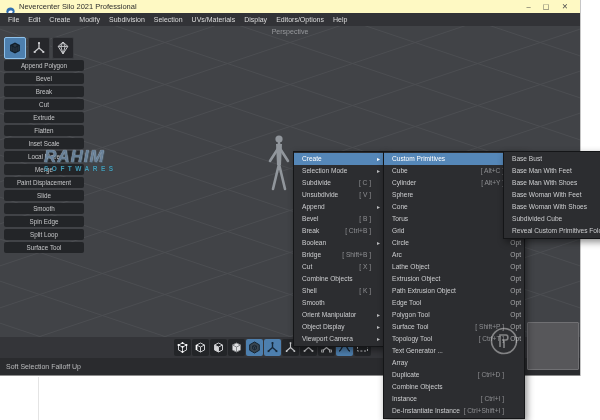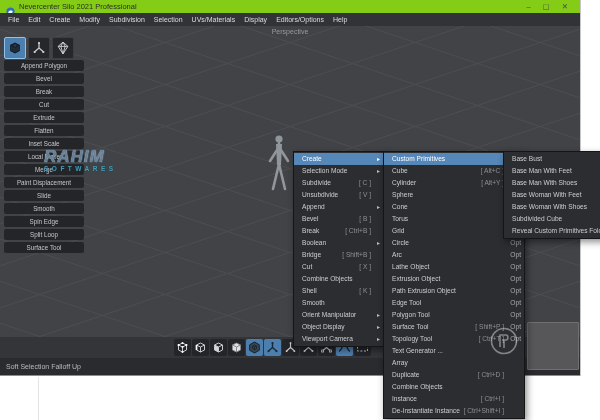--- a/index.html
+++ b/index.html
@@ -1,20 +1,20 @@
 <!DOCTYPE html>
 <html><head>
 <meta charset="utf-8">
 <style>
   html,body{margin:0;padding:0;}
   #page{position:relative;width:600px;height:420px;background:#ffffff;overflow:hidden;
         font-family:"Liberation Sans",sans-serif;-webkit-font-smoothing:antialiased;}
   
   #appwin{position:absolute;left:0;top:0;width:580px;height:375px;outline:1px solid #c6c6c6;background:#414347;}
-  #titlebar{position:absolute;left:0;top:0;right:0;height:13px;background:#84cc16;}
+  #titlebar{position:absolute;left:0;top:0;right:0;height:13px;background:#fef9c3;}
   #applogo{position:absolute;left:6px;top:2px;width:9px;height:9px;}
   #apptitle{position:absolute;left:19px;top:0;font-size:7.5px;line-height:13px;color:#2e2e2e;white-space:nowrap;}
   #wincontrols{position:absolute;right:12px;top:0;height:13px;display:flex;gap:12px;align-items:center;}
   #wincontrols span{font-size:7.5px;color:#4a4a4a;line-height:13px;}
   #menubar{position:absolute;left:0;top:13px;right:0;height:13px;background:#323337;display:flex;align-items:center;padding-left:8px;gap:9px;}
   .mb-item{font-size:7px;color:#dddddd;white-space:nowrap;}
   
   #viewport{position:absolute;left:0;top:26px;right:0;height:332px;background:#414347;overflow:hidden;}
   #grid{position:absolute;left:0;top:0;}
   #vplabel{position:absolute;top:2px;left:0;right:0;text-align:center;font-size:7px;color:#97999c;}

